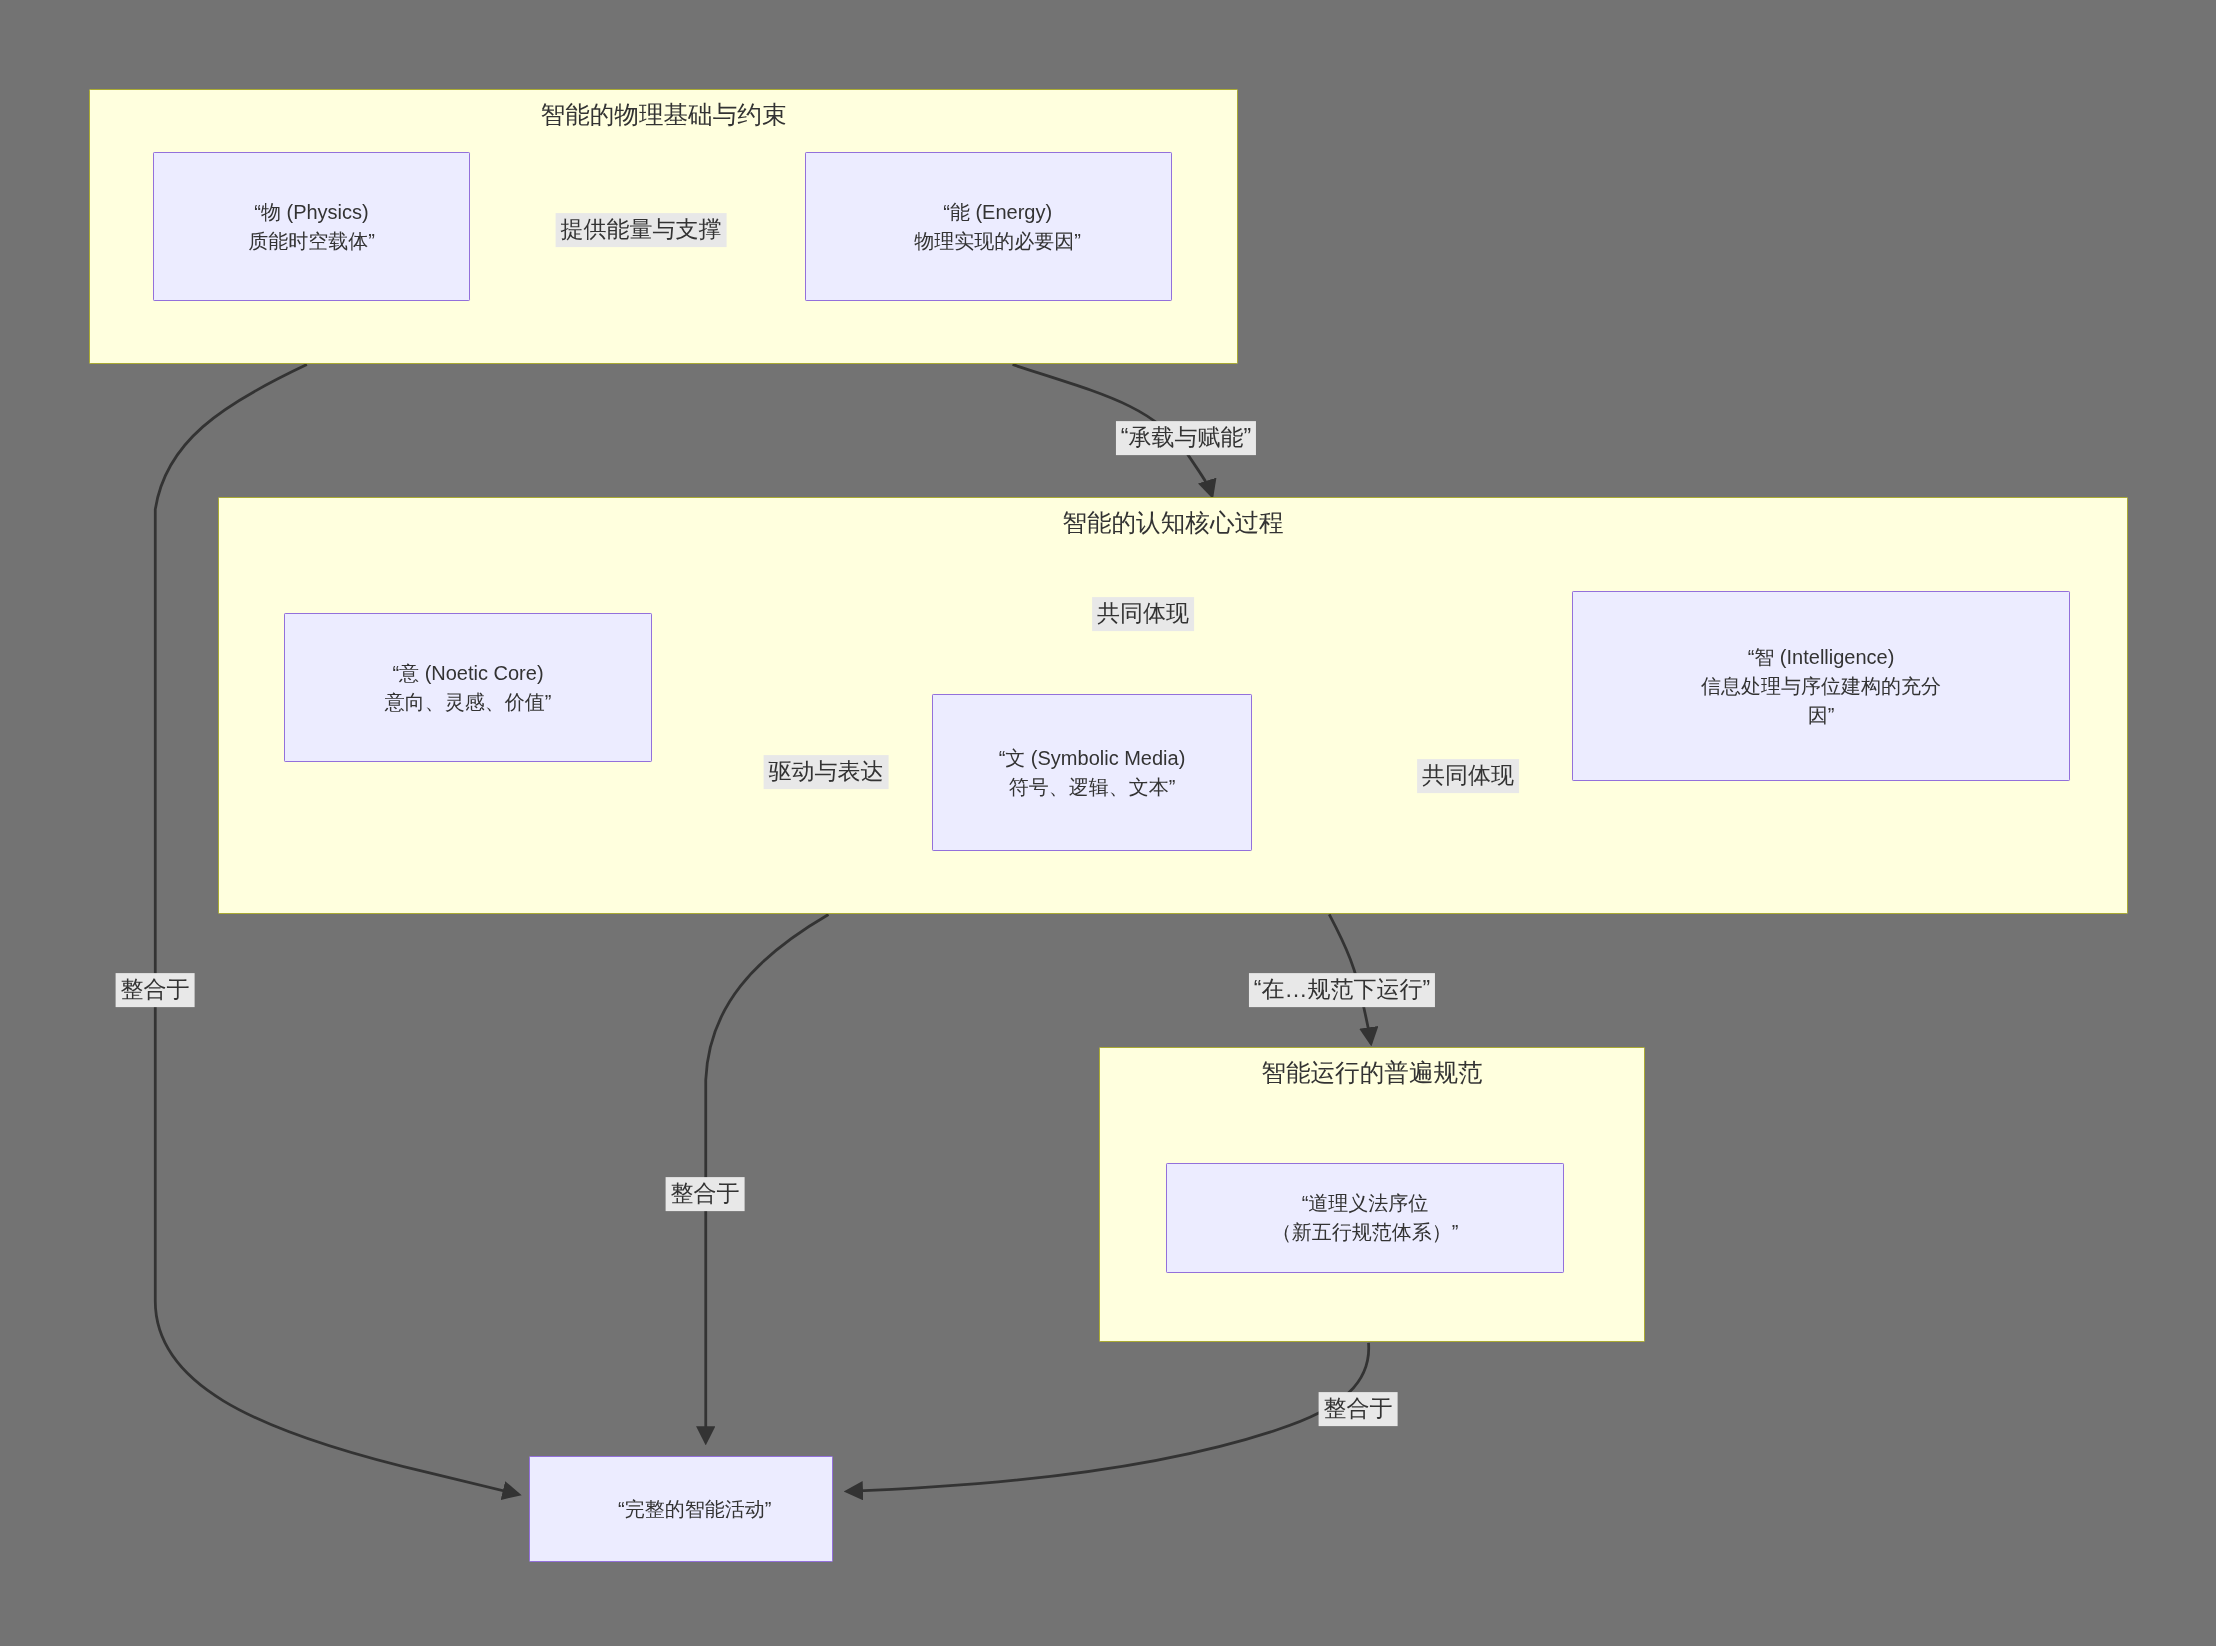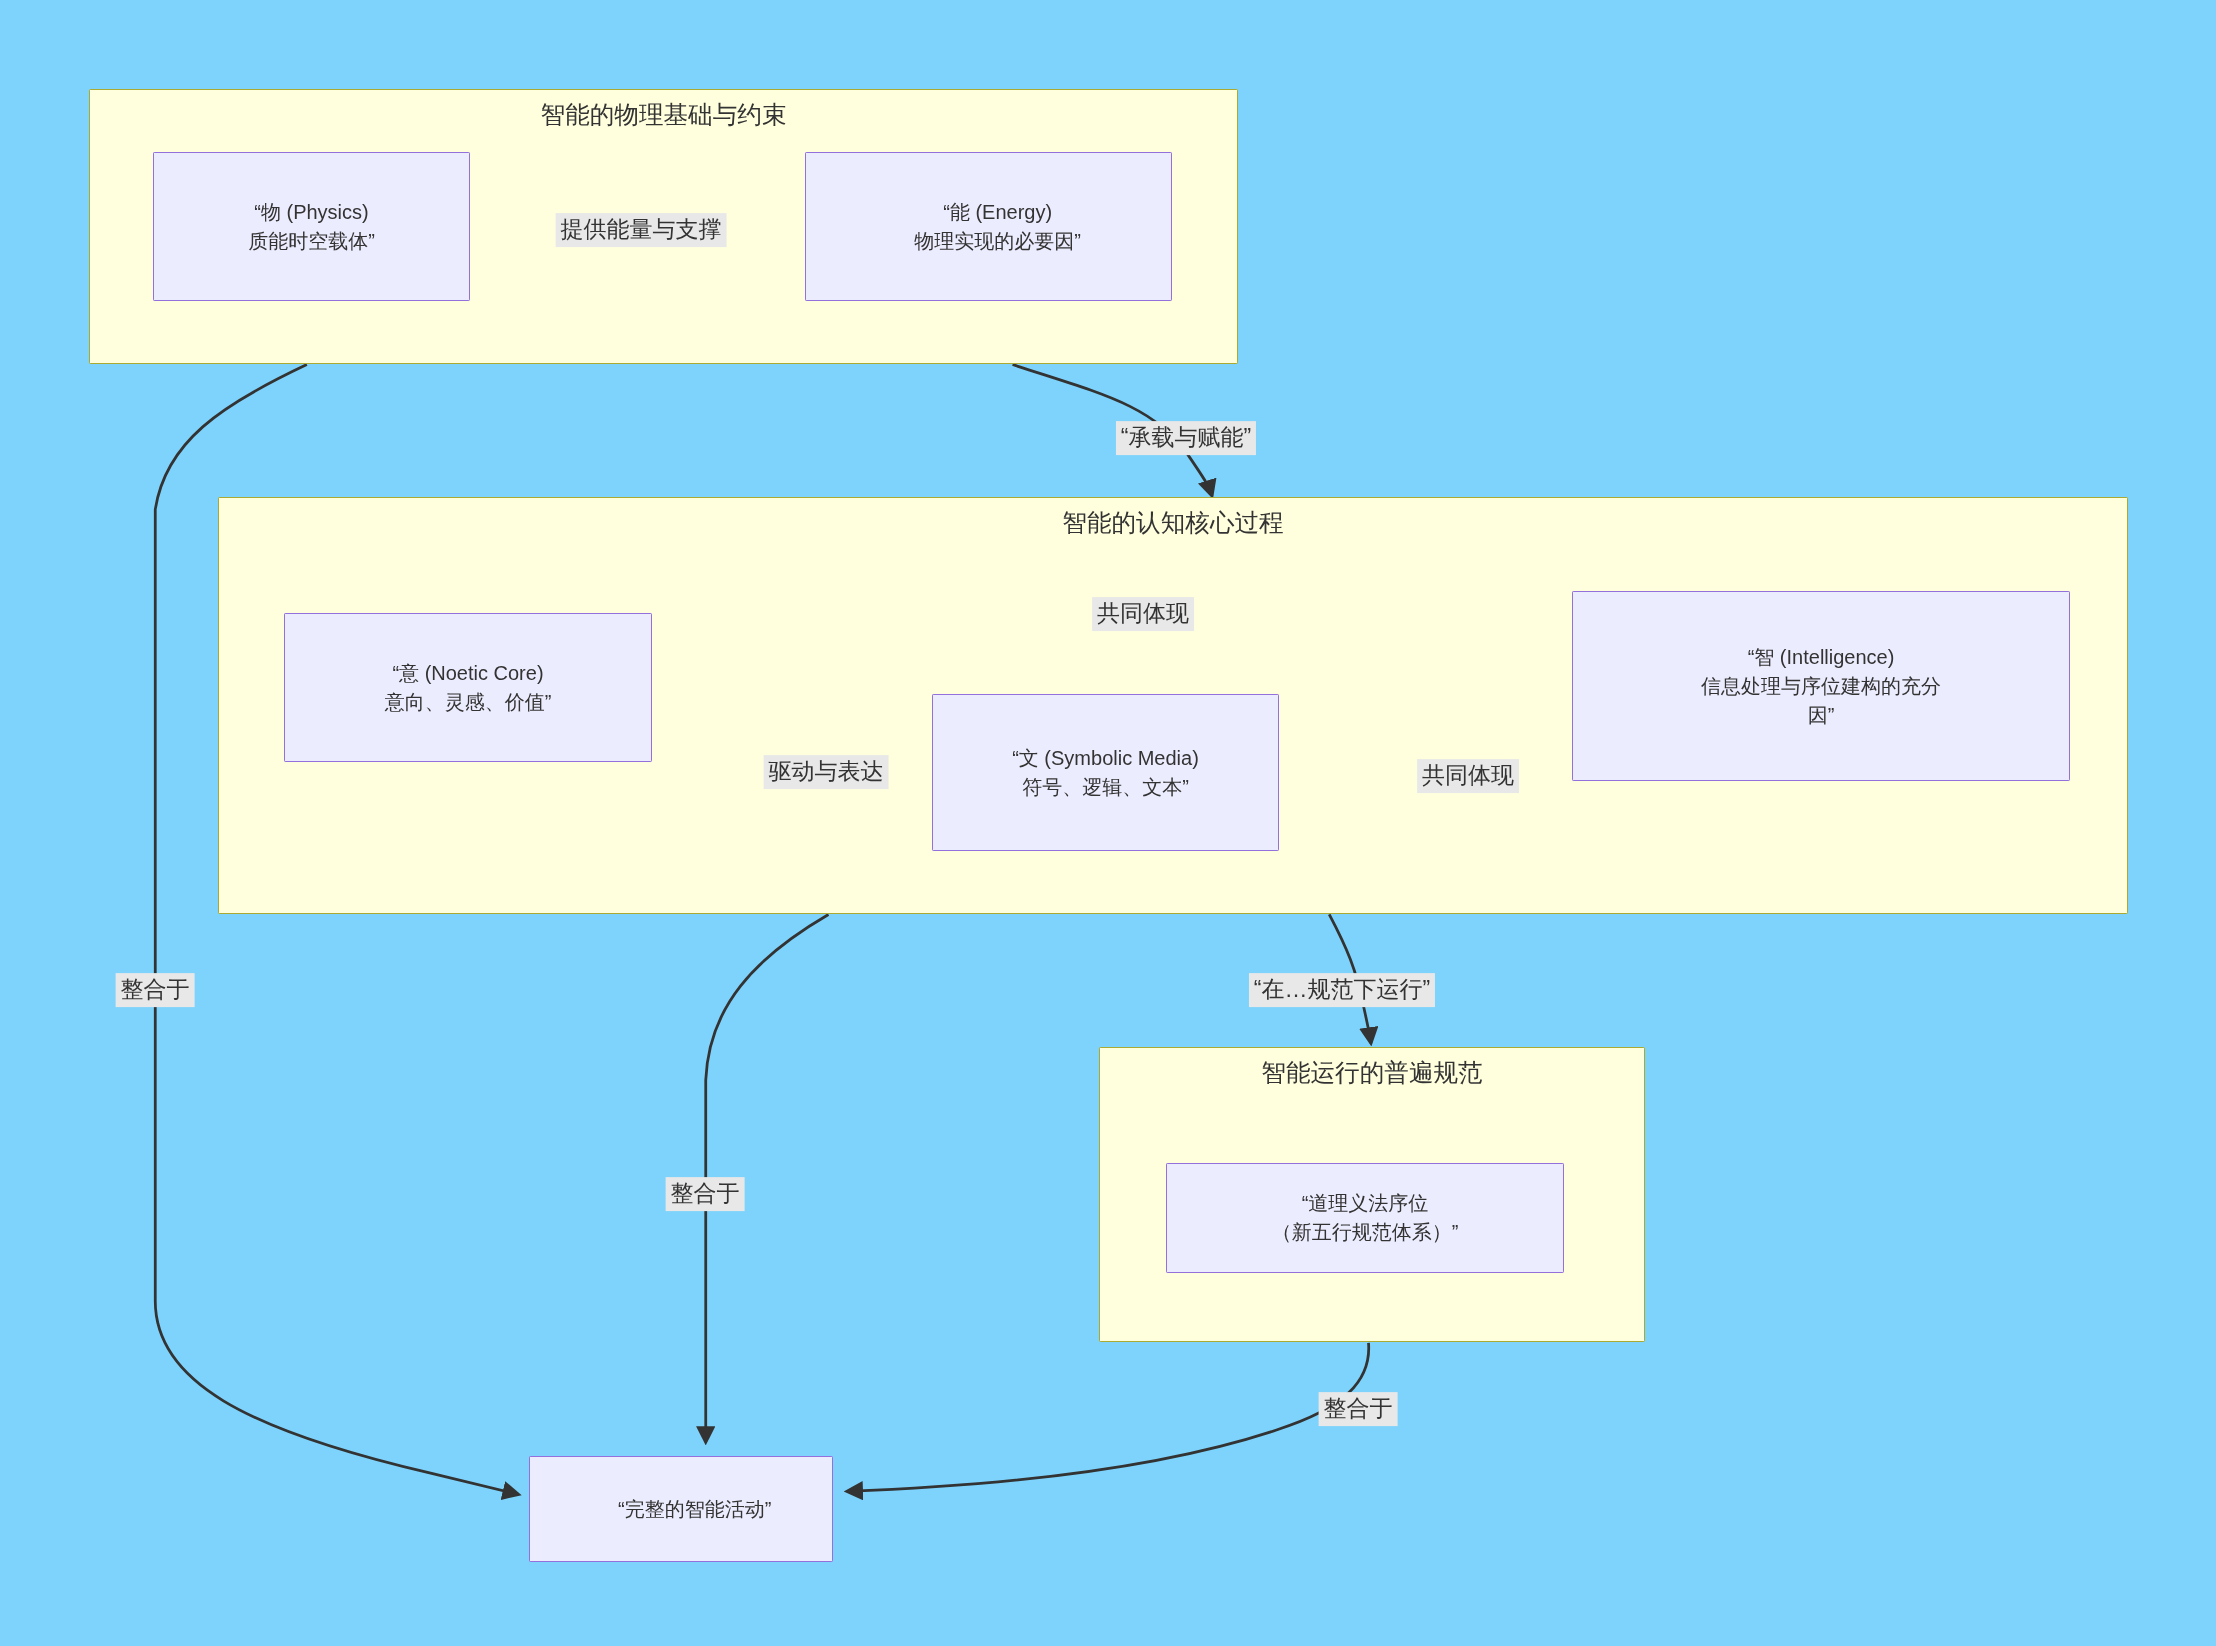--- a/index.html
+++ b/index.html
@@ -7,21 +7,21 @@
     padding: 0;
     background: #ffffff;
   }
   body {
     font-family: "Liberation Sans", "DejaVu Sans", sans-serif;
   }
   #canvas {
     position: relative;
     width: 2216px;
     height: 1646px;
-    background: #7dd3fc;
+    background: #737373;
     overflow: hidden;
   }
   svg#edges {
     position: absolute;
     left: 0;
     top: 0;
     width: 2216px;
     height: 1646px;
     pointer-events: none;
   }
@@ -133,21 +133,21 @@
     </div>
   </div>
 
   <div class="node" style="left:284px; top:613px; width:368px; height:149px;">
     <div>
       <span class="txt">“意 (Noetic Core)</span>
       <span class="txt">意向、灵感、价值”</span>
     </div>
   </div>
 
-  <div class="node" style="left:932px; top:694px; width:347px; height:157px;">
+  <div class="node" style="left:932px; top:694px; width:320px; height:157px;">
     <div>
       <span class="txt">“文 (Symbolic Media)</span>
       <span class="txt">符号、逻辑、文本”</span>
     </div>
   </div>
 
   <div class="node" style="left:1572px; top:591px; width:498px; height:190px;">
     <div>
       <span class="txt">“智 (Intelligence)</span>
       <span class="txt">信息处理与序位建构的充分</span>

